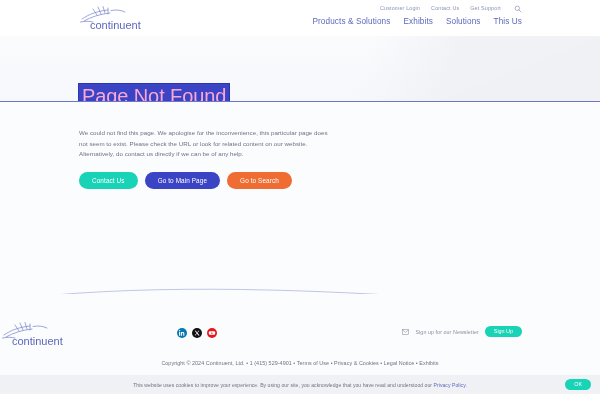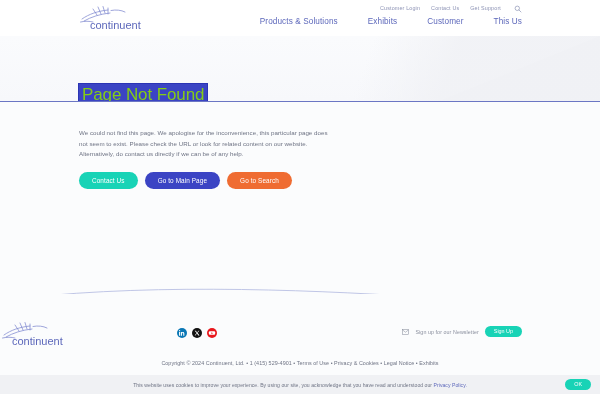--- a/index.html
+++ b/index.html
@@ -25,21 +25,21 @@
     display: flex; align-items: center; gap: 11px;
   }
   .util-link {
     font-size: 5.4px; color: #8d93b5; letter-spacing: .15px;
     text-decoration: none; white-space: nowrap; line-height: 1;
   }
   .search-icon { display:block; width: 8px; height: 8px; margin-left: 2px; }
 
   .main-nav {
     position: absolute; right: 78px; top: 18px;
-    display: flex; align-items: flex-end; gap: 30px;
+    display: flex; align-items: flex-end; gap: 13px;
   }
   .nav-link {
     font-size: 8.2px; color: #5d68bb; text-decoration: none;
     white-space: nowrap; line-height: 1; letter-spacing: .1px;
   }
 
   
   .hero {
     position: absolute; top: 36px; left: 0; width: 600px; height: 66px;
     background: linear-gradient(180deg,#fafbfd 0%, #f7f8fb 100%);
@@ -50,21 +50,21 @@
     position: absolute; right: 0; top: 0; width: 240px; height: 66px;
     background: #f1f2f5;
     clip-path: polygon(32% 100%, 100% 0, 100% 100%);
   }
   .hero-shape2 {
     position: absolute; right: 0; top: 0; width: 600px; height: 66px;
     background: linear-gradient(110deg, rgba(255,255,255,0) 60%, rgba(240,241,245,.85) 74%);
   }
   .hero-title {
     position: absolute; left: 79px; top: 48px;
-    font-size: 17px; font-weight: 400; color: #84cc16;
+    font-size: 20px; font-weight: 400; color: #f9a8d4;
     background: #3b44c4; padding: 2px 3px 3px 3px;
     line-height: 1.05; letter-spacing: -0.1px; white-space: nowrap;
     outline: 1px solid #2b34b4;
   }
 
   
   .content {
     position: absolute; top: 102px; left: 0; width: 600px; height: 192px;
     background: #fbfcfd;
   }
@@ -178,21 +178,21 @@
         <svg class="search-icon" viewBox="0 0 16 16">
           <circle cx="6.6" cy="6.6" r="4.4" fill="none" stroke="#8d93b5" stroke-width="1.4"></circle>
           <line x1="10" y1="10" x2="14" y2="14" stroke="#8d93b5" stroke-width="1.4" stroke-linecap="round"></line>
         </svg>
       </a>
     </div>
 
     <nav class="main-nav">
       <a class="nav-link" href="#">Products &amp; Solutions</a>
       <a class="nav-link" href="#">Exhibits</a>
-      <a class="nav-link" href="#">Customer</a>
+      <a class="nav-link" href="#">Solutions</a>
       <a class="nav-link" href="#">This Us</a>
     </nav>
   </div>
 
   <div class="hero">
     <div class="hero-shape"></div>
     <div class="hero-shape2"></div>
     <h1 class="hero-title">Page Not Found</h1>
   </div>
 

